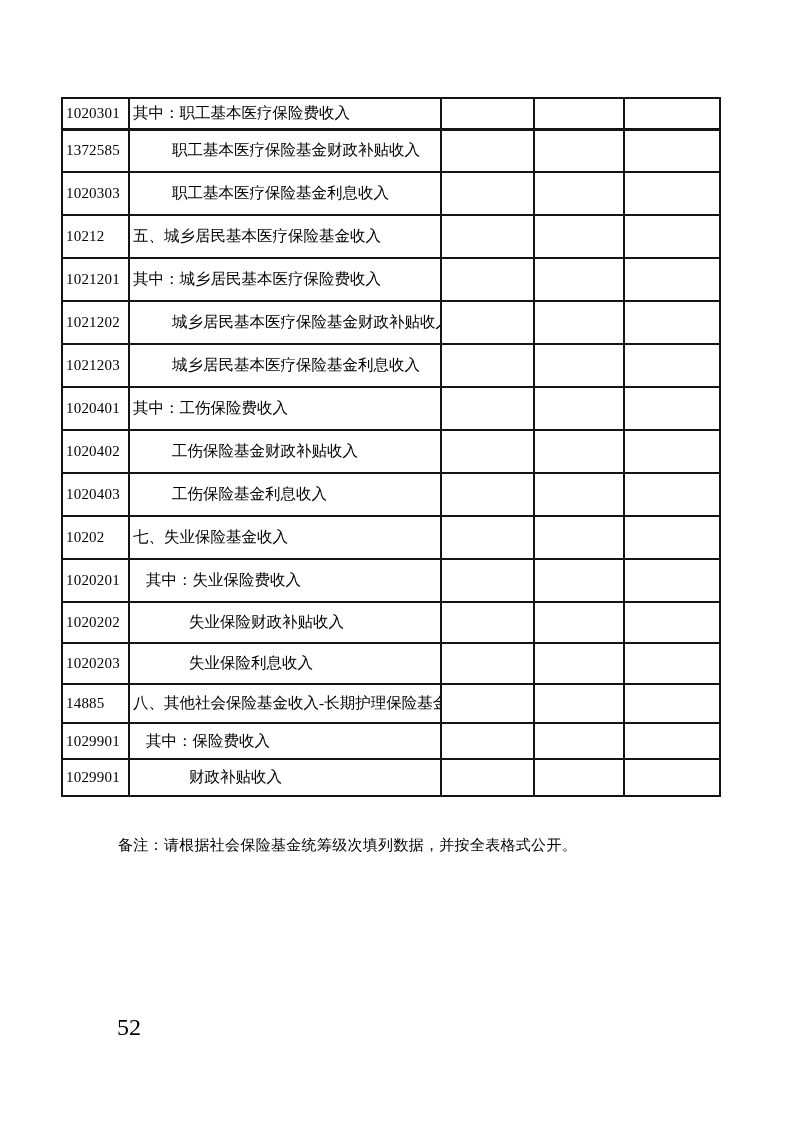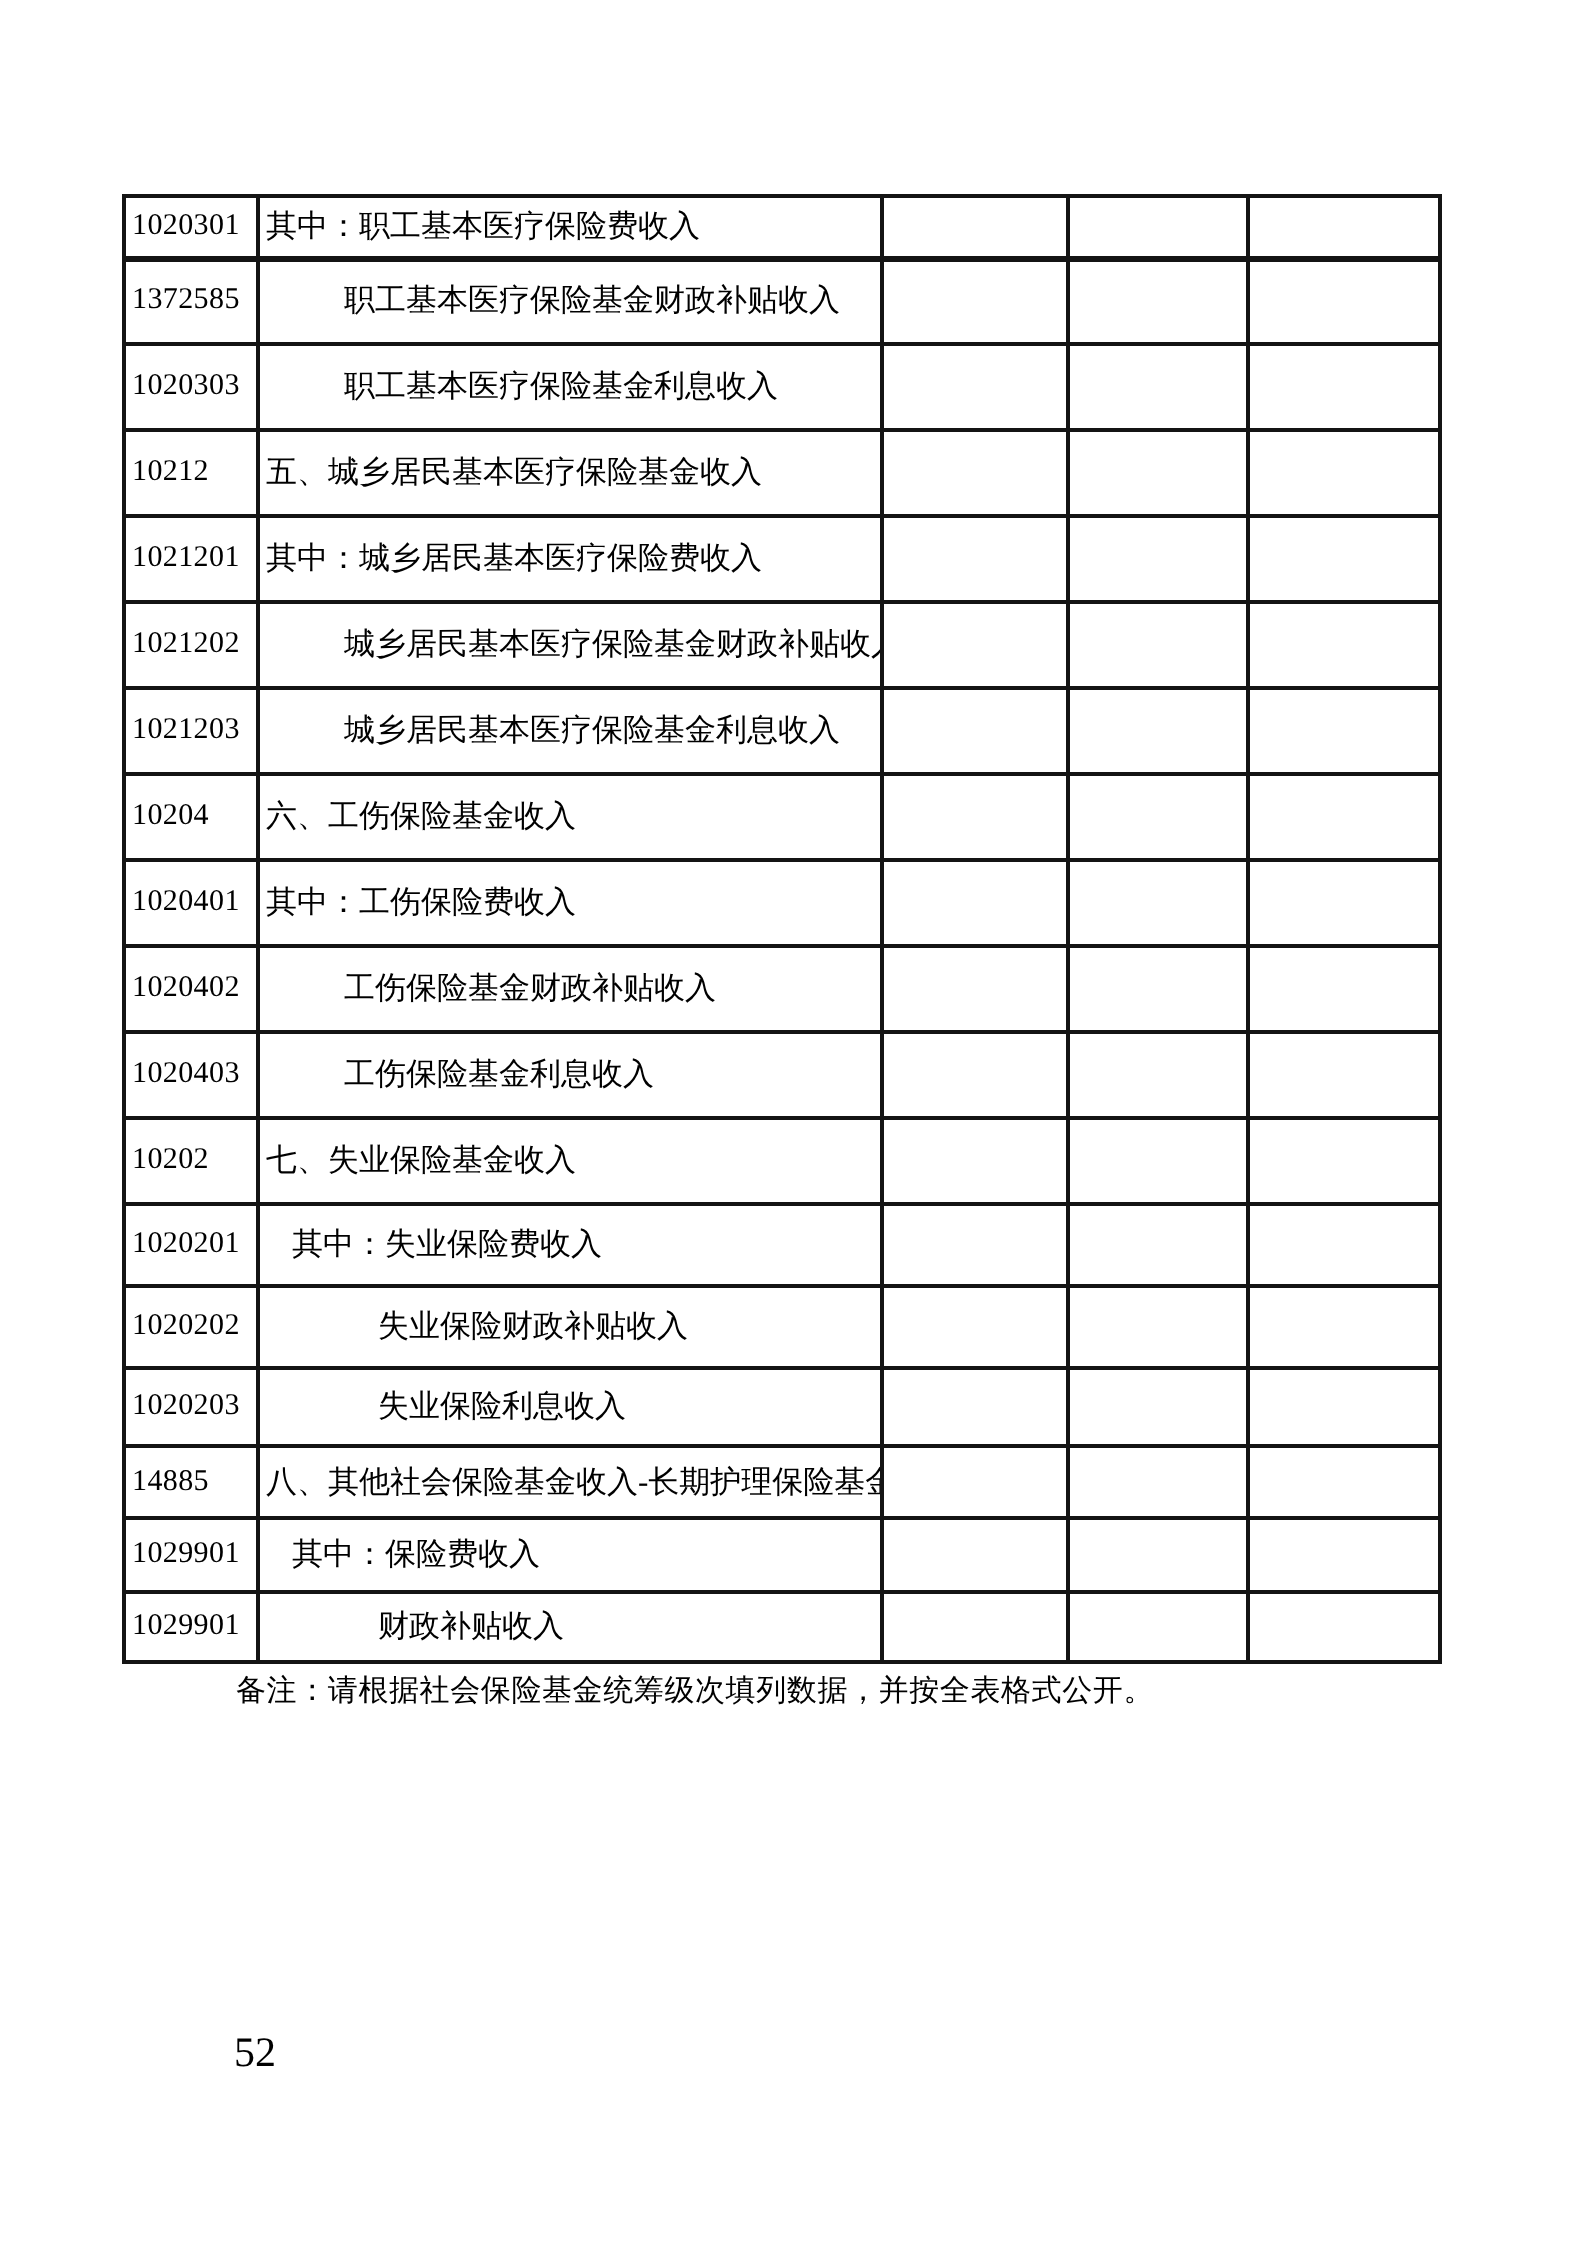--- a/index.html
+++ b/index.html
@@ -63,21 +63,21 @@
     left: 118px;
     top: 836px;
     font-size: 15px;
     letter-spacing: 0.3px;
     white-space: nowrap;
   }
   .page-number {
     position: absolute;
     left: 117px;
     top: 1014px;
-    font-size: 21px;
+    font-size: 24px;
   }
 </style>
 </head>
 <body>
 
 <div class="page">
 
   <table class="fund-table">
     <colgroup>
       <col class="c-code">
@@ -130,27 +130,20 @@
         <td></td>
       </tr>
       <tr>
         <td class="code">1021203</td>
         <td class="desc ind-2">城乡居民基本医疗保险基金利息收入</td>
         <td></td>
         <td></td>
         <td></td>
       </tr>
       <tr>
-        <td class="code">10204</td>
-        <td class="desc ind-0">六、工伤保险基金收入</td>
-        <td></td>
-        <td></td>
-        <td></td>
-      </tr>
-      <tr>
         <td class="code">1020401</td>
         <td class="desc ind-0">其中：工伤保险费收入</td>
         <td></td>
         <td></td>
         <td></td>
       </tr>
       <tr>
         <td class="code">1020402</td>
         <td class="desc ind-2">工伤保险基金财政补贴收入</td>
         <td></td>

